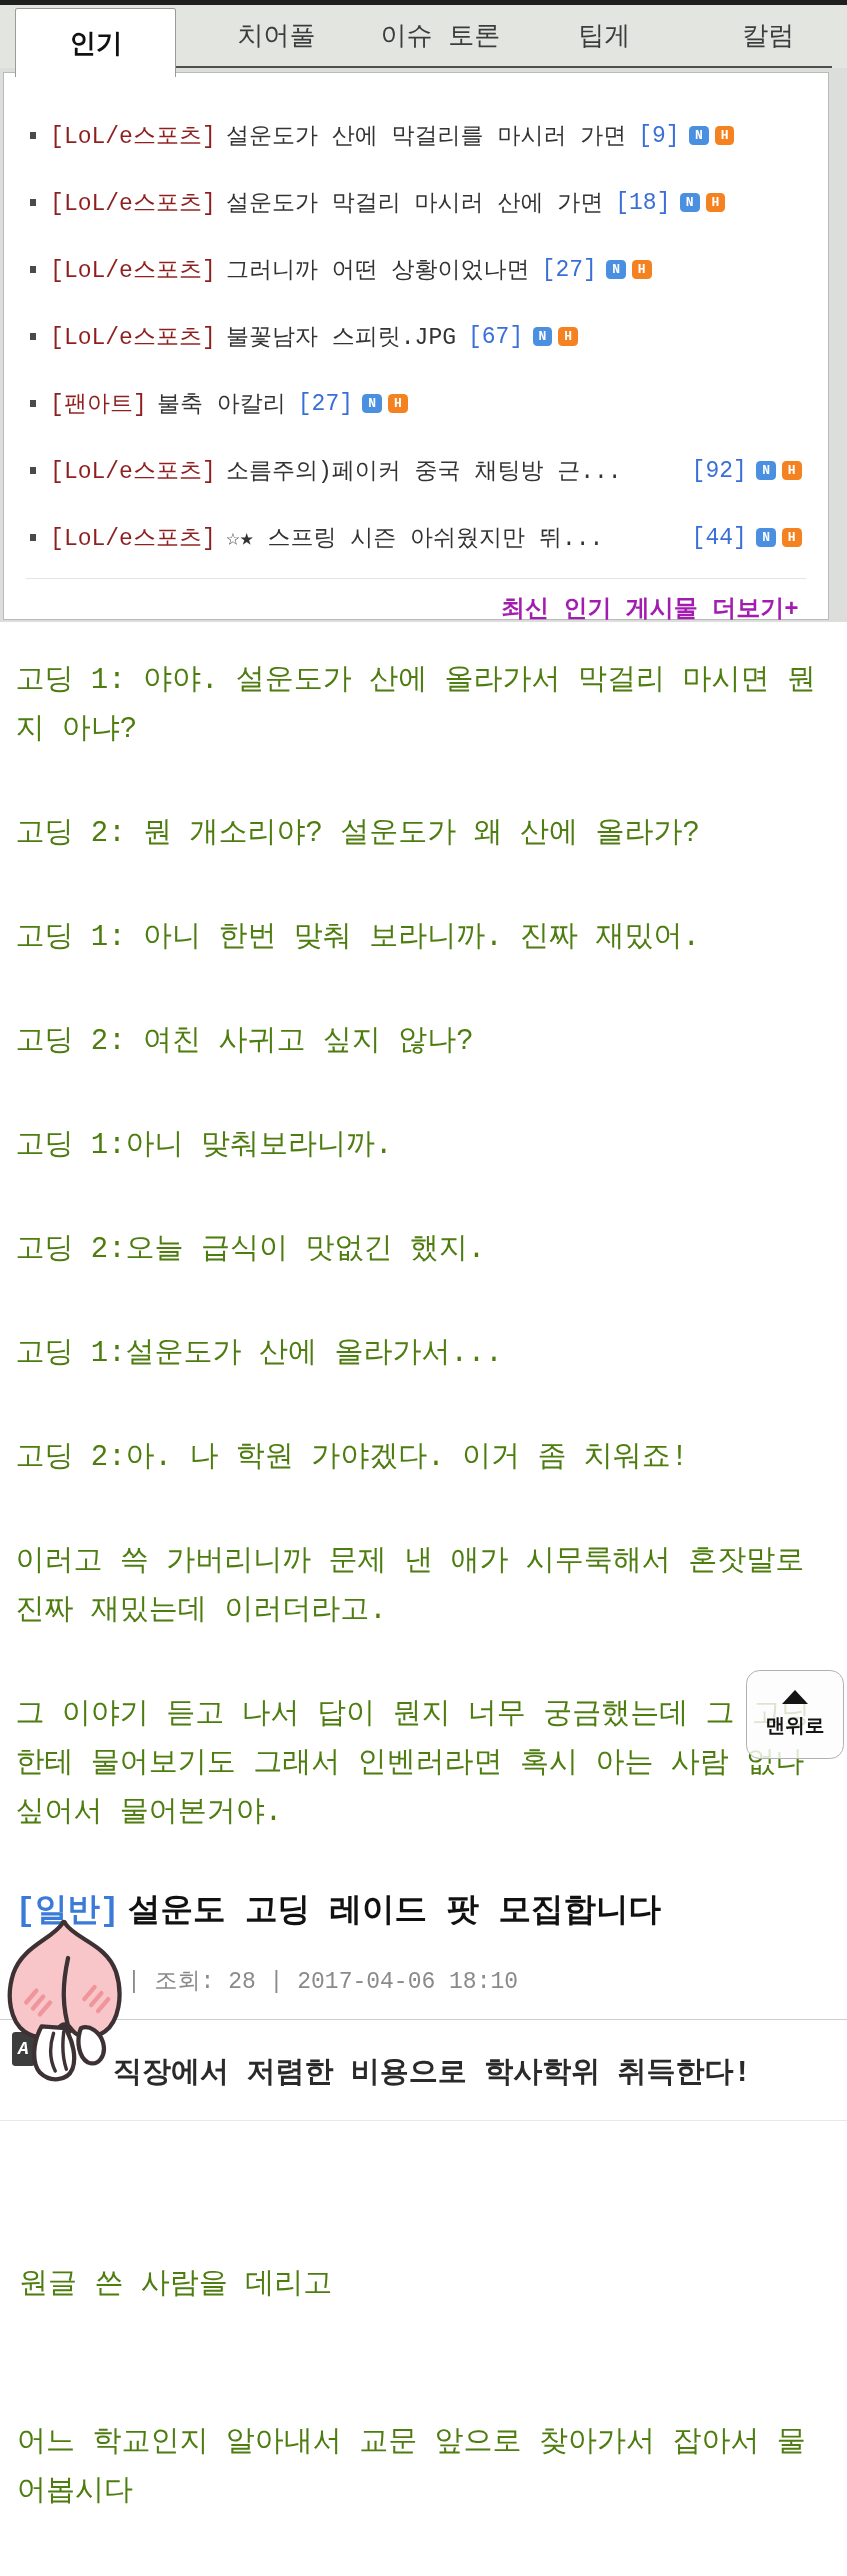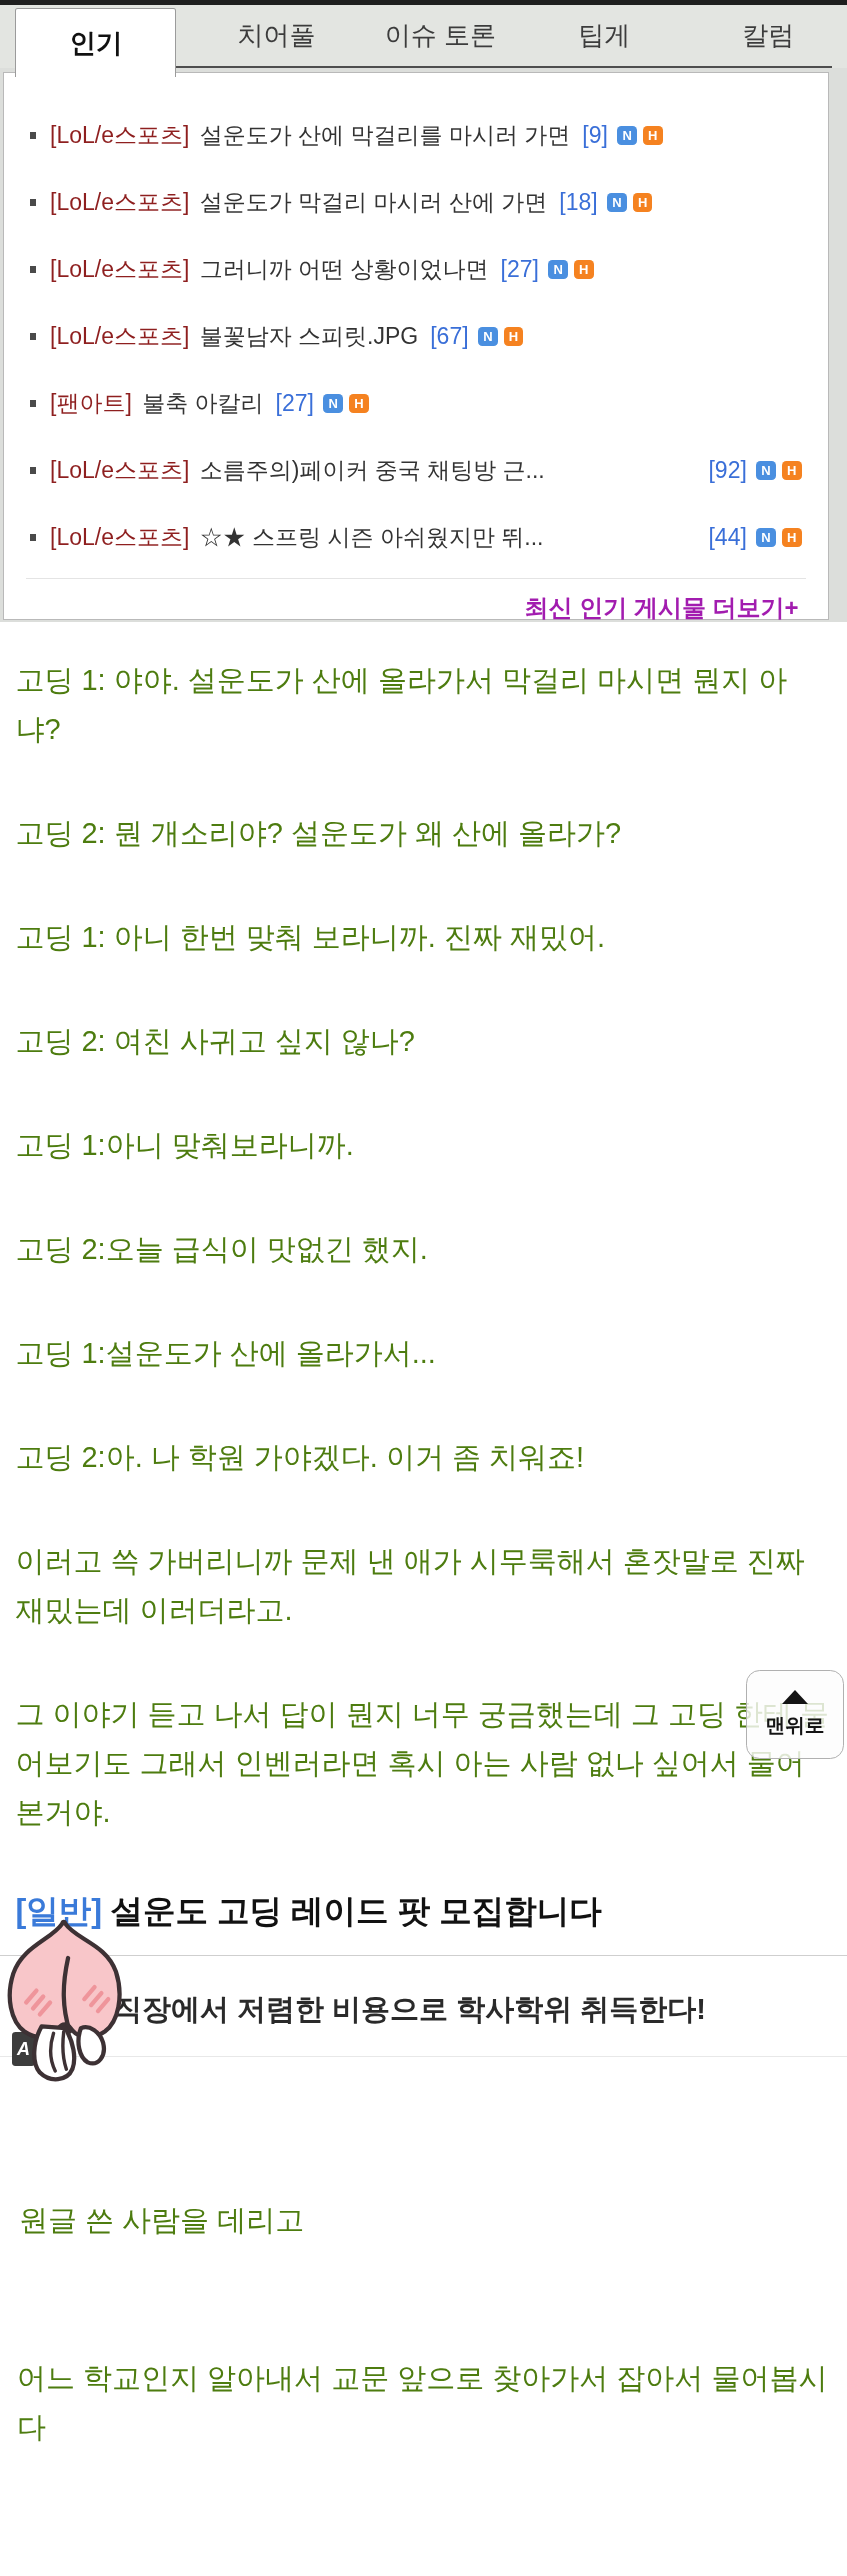--- a/index.html
+++ b/index.html
@@ -1,17 +1,17 @@
 <!DOCTYPE html>
 <html style="font-size:13.7px"><head>
 <meta charset="utf-8">
 <style>
   html,body{margin:0;padding:0;background:#fff;}
   #page{position:relative;width:847px;height:2576px;background:#ffffff;overflow:hidden;
-        font-family:Liberation Sans, sans-serif;color:#2f2f2f;}
+        font-family:Liberation Mono, monospace;color:#2f2f2f;}
 
   
   .top-area{position:absolute;top:0;left:0;width:847px;height:622px;background:#dcdedb;}
   .top-strip{position:absolute;top:0;left:0;width:847px;height:5.1px;background:#1f1f1f;}
   .tabbar{position:absolute;top:5.1px;left:0;width:847px;height:63px;background:#e3e5e1;}
   .tabs-inactive{position:absolute;left:176px;right:15.4px;top:0;bottom:0;display:flex;
                  border-bottom:2.6px solid #4e4e4e;box-sizing:border-box;}
   .tab{flex:1;display:flex;align-items:center;justify-content:center;
        font-size:26px;color:#3c3c3c;cursor:pointer;margin-left:37px;}
   .tab-active{position:absolute;left:15.4px;top:3.4px;width:159px;height:68px;background:#ffffff;
@@ -158,20 +158,21 @@
     <p>고딩 2:오늘 급식이 맛없긴 했지.</p>
     <p>고딩 1:설운도가 산에 올라가서...</p>
     <p>고딩 2:아. 나 학원 가야겠다. 이거 좀 치워죠!</p>
     <p>이러고 쓱 가버리니까 문제 낸 애가 시무룩해서 혼잣말로 진짜 재밌는데 이러더라고.</p>
     <p>그 이야기 듣고 나서 답이 뭔지 너무 궁금했는데 그 고딩 한테 물어보기도 그래서 인벤러라면 혹시 아는 사람 없나 싶어서 물어본거야.</p>
 
     <div class="post-title-line">
       <span class="post-category">[일반]</span><span>설운도 고딩 레이드 팟 모집합니다</span>
     </div>
 
+    <div class="post-meta">| 조회: 28 | 2017-04-06 18:10</div>
 
     <div class="hr1"></div>
 
     <div class="ad-row">직장에서 저렴한 비용으로 학사학위 취득한다!</div>
 
     <div class="hr2"></div>
 
     <p class="footer-p1">원글 쓴 사람을 데리고</p>
     <p class="footer-p2">어느 학교인지 알아내서 교문 앞으로 찾아가서 잡아서 물어봅시다</p>
   </div>

